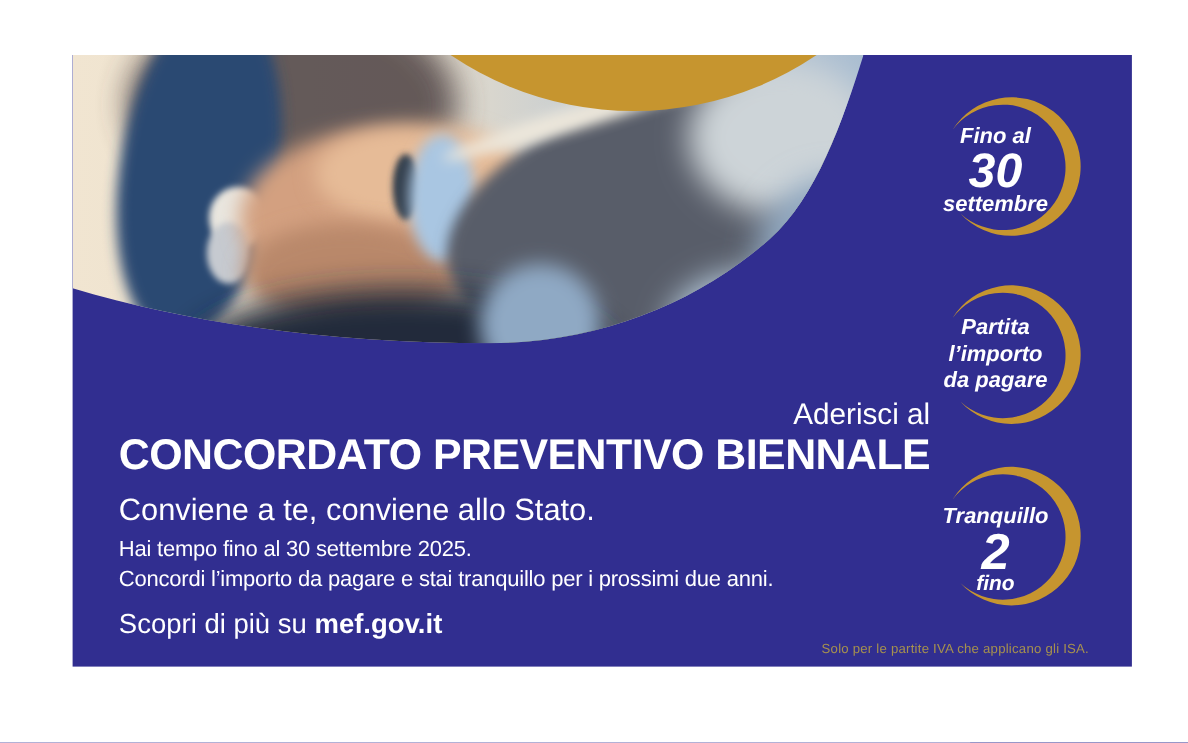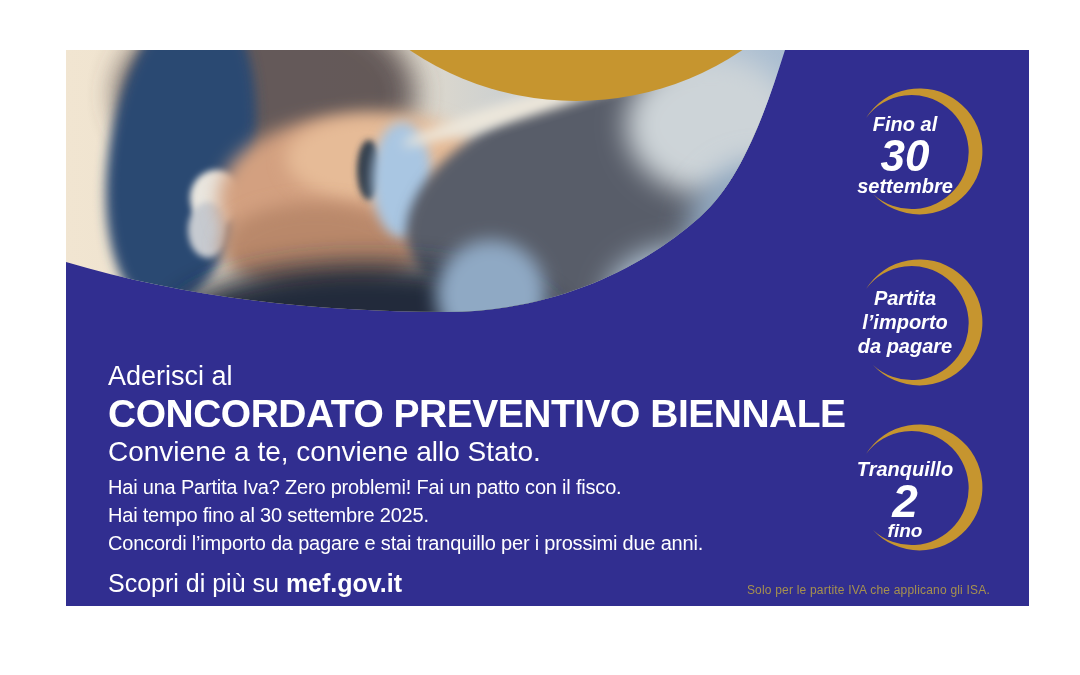--- a/index.html
+++ b/index.html
@@ -20,23 +20,23 @@
   .photo{position:absolute;left:0;top:0;width:720px;height:270px;}
 
   
   .gold-circle{
     position:absolute;left:213px;top:-543px;width:594px;height:594px;
     border-radius:50%;background:#c6952f;
   }
 
   
   .text-block{position:absolute;left:42px;top:311px;color:#ffffff;}
-  .kicker{font-size:27px;line-height:30px;font-weight:500;margin:0 0 2px 0;}
+  .kicker{font-size:27px;line-height:30px;font-weight:500;margin:0 0 2px 0;text-align:right;}
   .title{font-size:39px;line-height:42px;font-weight:700;letter-spacing:-0.5px;margin:0;white-space:nowrap;}
-  .subtitle{font-size:28px;line-height:34px;font-weight:500;margin:0 0 4px 0;}
+  .subtitle{font-size:28px;line-height:34px;font-weight:500;margin:12px 0 4px 0;}
   .bodytext p{font-size:20px;line-height:28px;font-weight:400;letter-spacing:-0.2px;margin:0;}
   .cta{font-size:25px;line-height:30px;font-weight:400;margin-top:11px;}
   .cta b{font-weight:700;}
 
   
   .disclaimer{
     position:absolute;right:39px;bottom:9px;
     font-size:12px;color:#a6914e;letter-spacing:0.2px;
   }
 
@@ -152,21 +152,20 @@
         <span class="b-big">2</span>
         <span class="b-small last">fino</span>
       </div>
     </div>
 
     <div class="text-block">
       <p class="kicker">Aderisci al</p>
       <p class="title">CONCORDATO PREVENTIVO BIENNALE</p>
       <p class="subtitle">Conviene a te, conviene allo Stato.</p>
       <div class="bodytext">
-        <p>Hai una Partita Iva? Zero problemi! Fai un patto con il fisco.</p>
         <p>Hai tempo fino al 30 settembre 2025.</p>
         <p>Concordi l’importo da pagare e stai tranquillo per i prossimi due anni.</p>
       </div>
       <p class="cta"><span>Scopri di più su </span><b>mef.gov.it</b></p>
     </div>
 
     <div class="disclaimer">Solo per le partite IVA che applicano gli ISA.</div>
 
   </div>
 </div>

